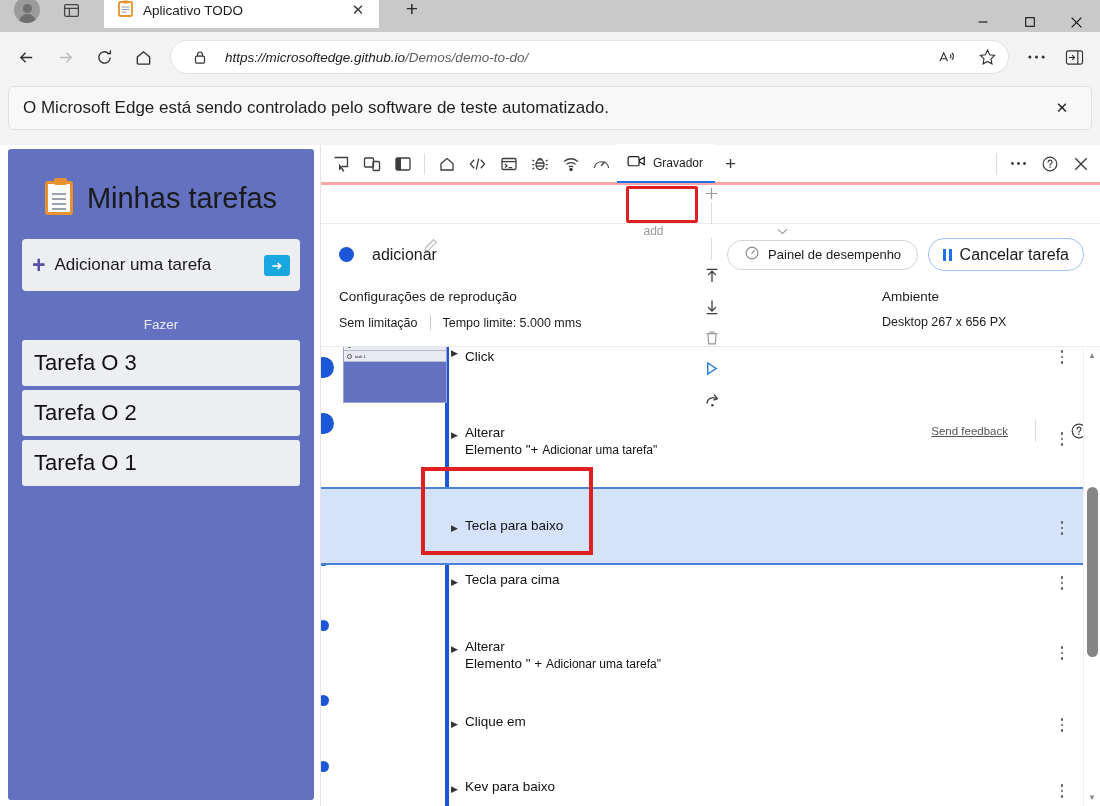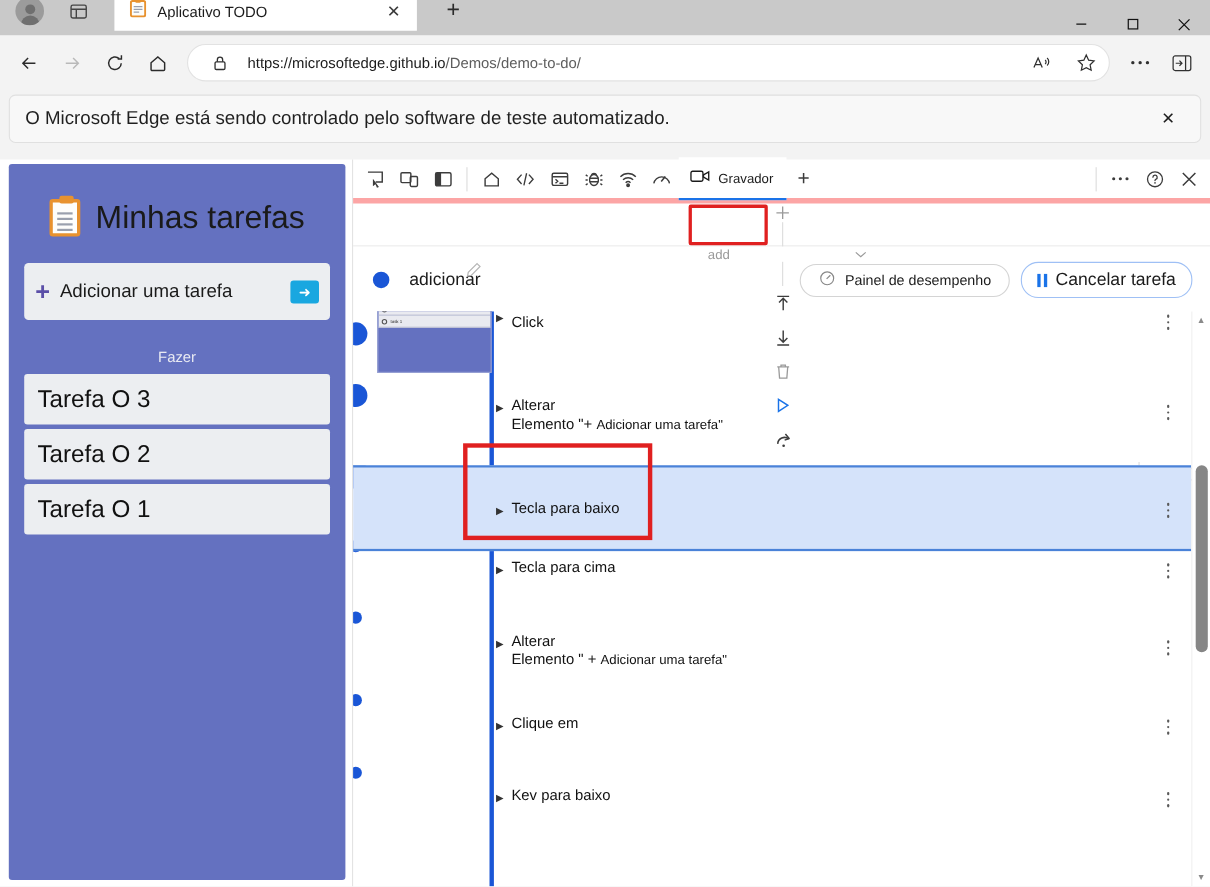--- a/index.html
+++ b/index.html
@@ -41,21 +41,21 @@
   .wincontrols { position:absolute; right:0; top:0; height:44px; display:flex; }
   .wc { width: 47px; height:44px; display:flex; align-items:center; justify-content:center;
         color:#111; font-size:14px; }
 
   
   .navbar { height: 50px; background:#f3f3f3; display:flex; align-items:center; padding:0 8px; gap:3px; }
   .nav-ic { width:36px;height:36px;display:flex;align-items:center;justify-content:center;color:#2b2b2b; }
   .nav-ic.disabled { color:#b9b9b9; }
   .urlbar {
     flex:1; height:34px; background:#fff; border-radius:17px; display:flex; align-items:center;
-    padding:0 6px 0 14px; gap:10px; margin:0 6px; border:1px solid #e2e2e2;
+    padding:0 6px 0 14px; gap:10px; margin:0 6px; border:1px solid #e2e2e2;font-style:italic;
   }
   .url-text { flex:1; font-size:13.5px; color:#5d5d5d; white-space:nowrap; overflow:hidden; }
   .url-text b { color:#1b1b1b; font-weight:400; }
   .url-ic { width:30px;height:30px;display:flex;align-items:center;justify-content:center;color:#303030; }
   .nav-right { display:flex; align-items:center; gap:2px; }
 
   
   .banner {
     margin: 4px 8px 0 8px; height: 44px; background:#f8f8f8; border:1px solid #e0e0e0;
     border-radius:6px; display:flex; align-items:center; padding:0 14px;
@@ -94,21 +94,21 @@
   .list-head { text-align:center; color:#e9eaf2; font-size:13.5px; margin-bottom:8px; }
   .task {
     background:#eceef1; border-radius:3px; height:46px; display:flex; align-items:center;
     padding:0 12px; margin-bottom:4px; font-size:22px; color:#111;
   }
 
   
   .devtools { flex:1; background:#fff; display:flex; flex-direction:column; border-left:1px solid #e3e3e3; }
 
   .dt-toolbar {
-    height:40px; display:flex; align-items:center; border-bottom:5px solid #fca5a5; padding-left:4px;
+    height:40px; display:flex; align-items:center; border-bottom:3px solid #fca5a5; padding-left:4px;
     position:relative;
   }
   .dt-ic { width:31px;height:31px;display:flex;align-items:center;justify-content:center;color:#3c3c3c; flex:none;}
   .dt-sep { width:1px;height:22px;background:#dcdcdc;margin:0 6px; flex:none; }
   .dt-tab-active {
     height:39px; display:flex; align-items:center; gap:7px; padding:0 12px 0 10px;
     border-bottom:2px solid #1a73e8; color:#1b1b1b; font-size:12px; background:#fff;
   }
   .dt-plus { width:31px;height:31px;display:flex;align-items:center;justify-content:center;
     font-size:19px;color:#3c3c3c;font-weight:300; }
@@ -510,20 +510,36 @@
         <div class="pill blue">
           <span class="pause-ic">
               <i></i>
               <i></i>
             </span>
           <span>Cancelar tarefa</span>
         </div>
       </div>
     </div>
 
+    <div class="rec-settings">
+      <div>
+        <div class="set-col-title">Configurações de reprodução</div>
+        <div class="set-row">
+          <span>Sem limitação</span>
+          <span class="set-div"></span>
+          <span>Tempo limite: 5.000 mms</span>
+        </div>
+      </div>
+      <div class="set-env">
+        <div class="set-col-title">Ambiente</div>
+        <div class="set-row">
+            <span>Desktop 267 x 656 PX</span>
+          </div>
+      </div>
+    </div>
 
     <div class="steps-wrap">
       <div class="steps">
         <div class="timeline"></div>
 
         <div class="thumb-shot" style="top:-8px;">
           <div class="thumb-line">
               <span class="thumb-o"></span>
               <span class="thumb-t">task 2</span>
             </div>

